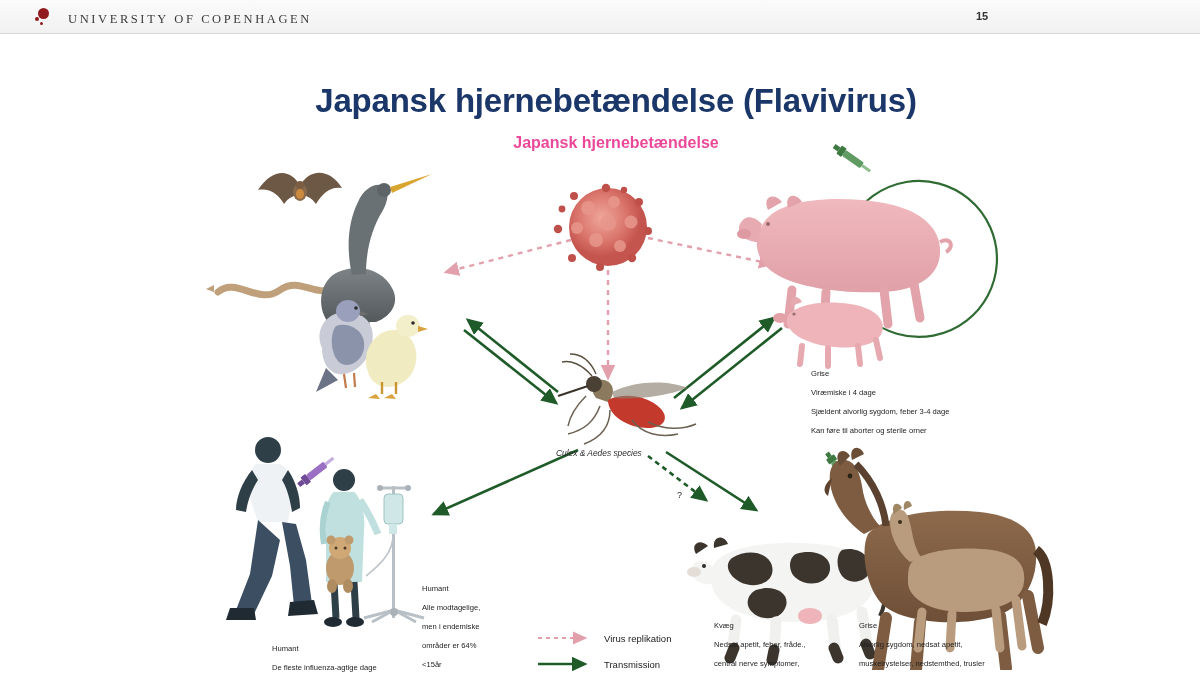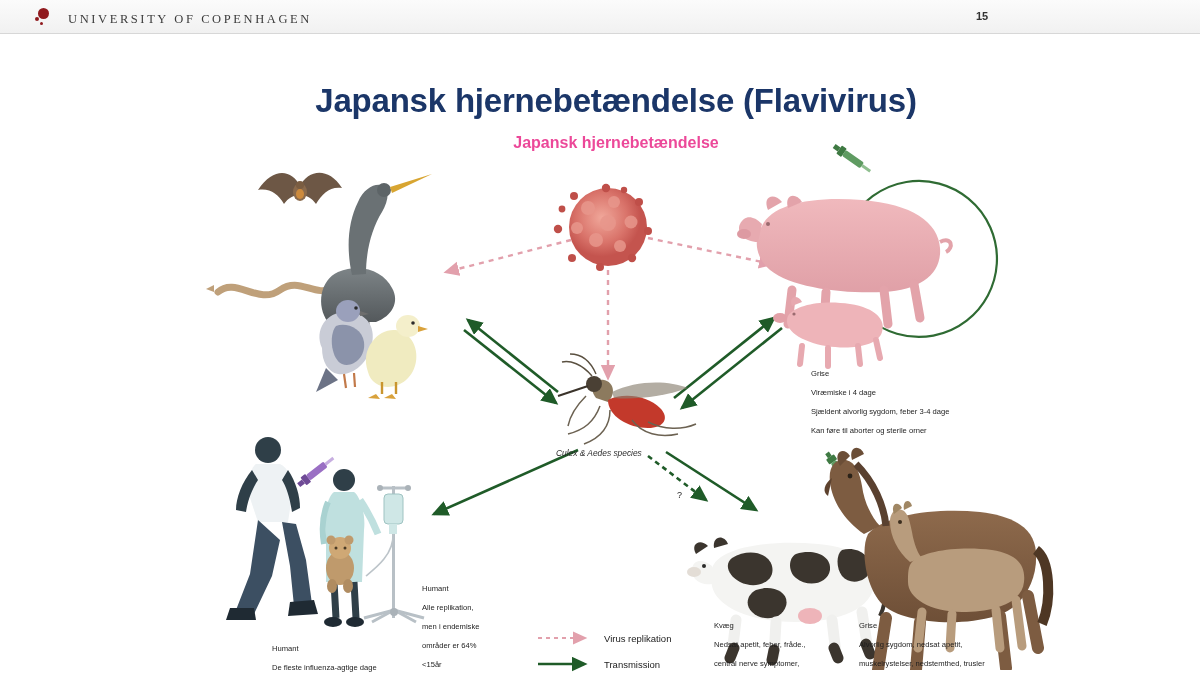--- a/index.html
+++ b/index.html
@@ -365,21 +365,21 @@
       <span class="hd">Grise</span>
       <span class="hd">Viræmiske i 4 dage</span>
       <span class="hd">Sjældent alvorlig sygdom, feber 3-4 dage</span>
       <span class="hd">Kan føre til aborter og sterile orner</span>
     </div>
 
     <div class="sci" style="left:360px;top:299px;margin-top:19px;">Culex &amp; Aedes species</div>
 
     <div class="cap" style="left:226px;top:444px;">
       <span class="hd">Humant</span>
-      <span class="hd">Alle replikation,</span>
+      <span class="hd">Alle modtagelige,</span>
       <span class="hd">men i endemiske</span>
       <span class="hd">områder er 64%</span>
       <span class="hd">&lt;15år</span>
     </div>
 
     <div class="cap" style="left:76px;top:504px;">
       <span class="hd">Humant</span>
       <span class="hd">De fleste influenza-agtige dage</span>
       
       

